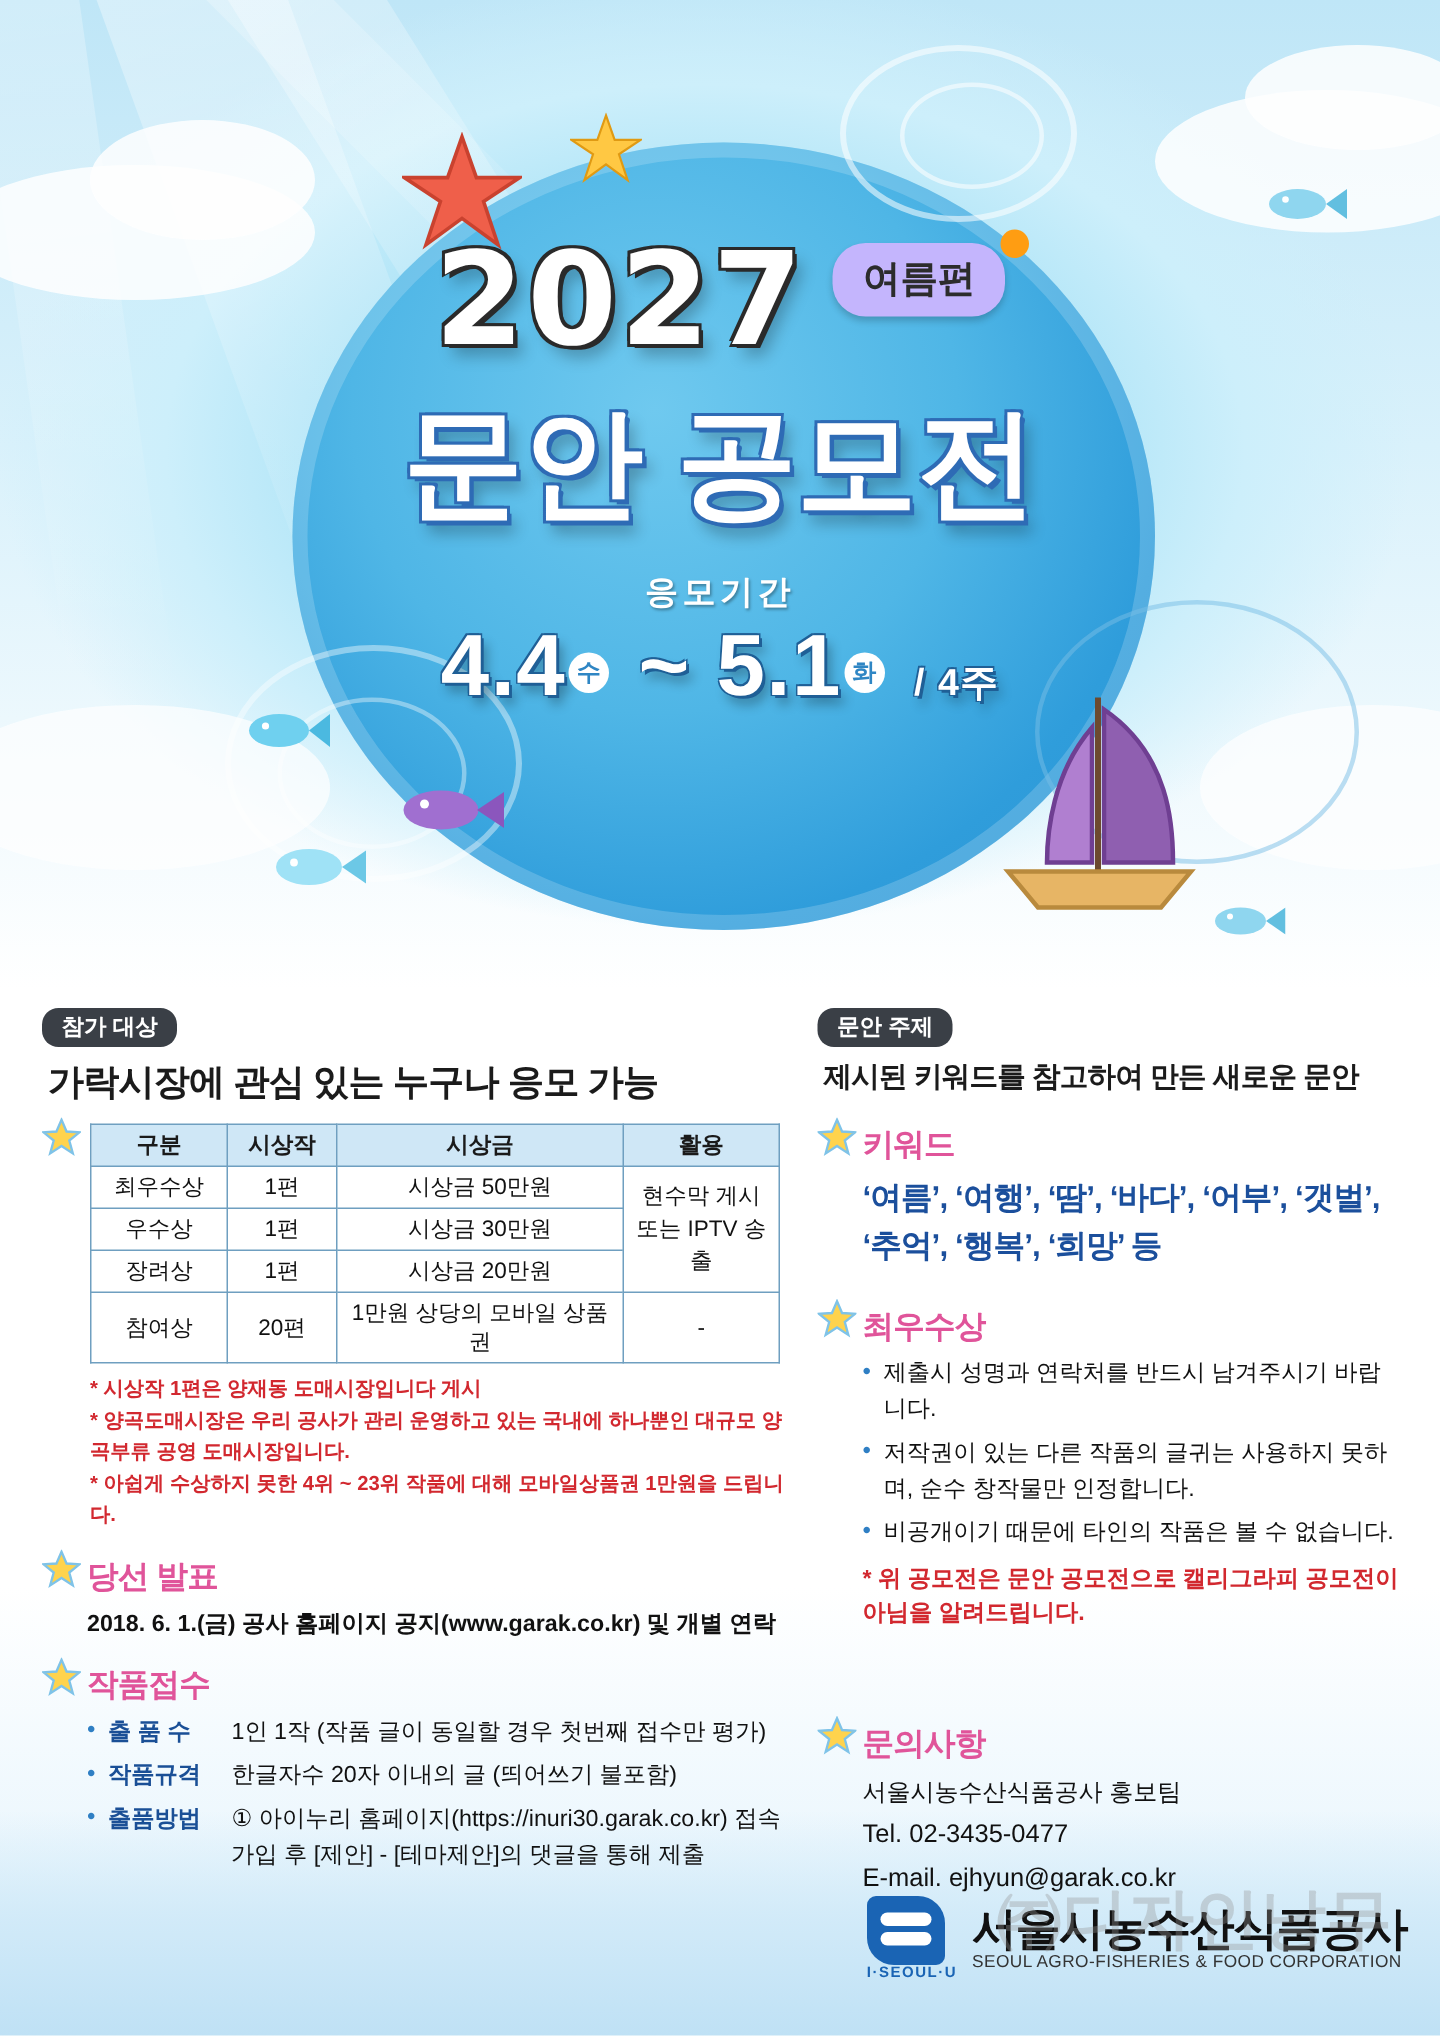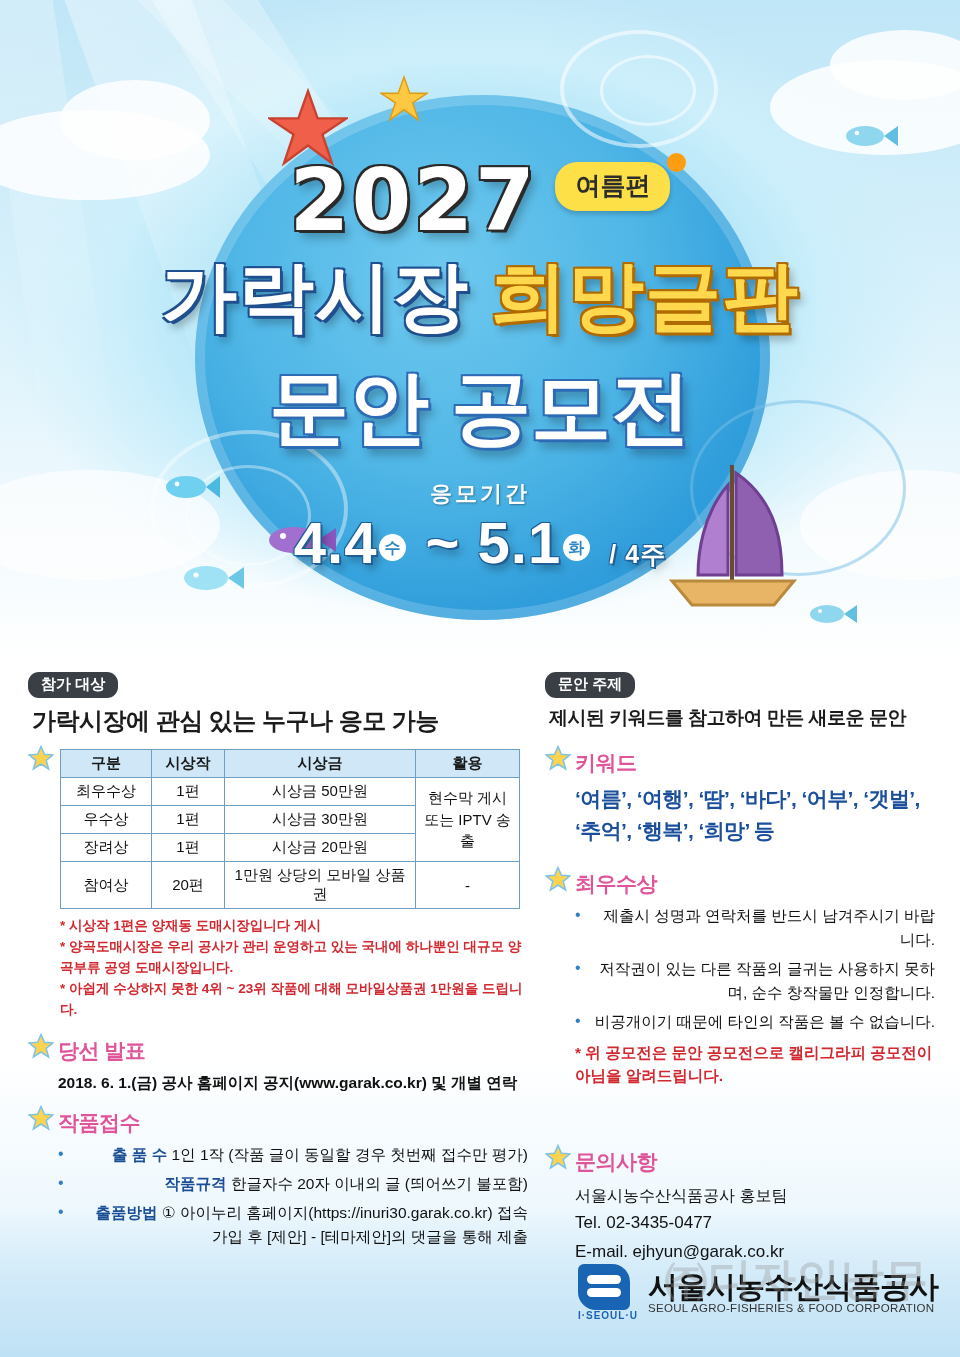--- a/index.html
+++ b/index.html
@@ -19,21 +19,21 @@
   .cloud{position:absolute;background:#fff;border-radius:50%;opacity:.85;filter:blur(0.5px);}
   .bigcircle{position:absolute;left:195px;top:95px;width:575px;height:525px;border-radius:50%;
      background:radial-gradient(circle at 42% 34%,#6fc9ef 0%,#4fb6e6 42%,#2f9ddb 72%,#2b93d3 100%);
      box-shadow:0 0 0 10px rgba(255,255,255,.18) inset;}
   .wave{position:absolute;border:3px solid rgba(255,255,255,.55);border-radius:50%;}
   
   .title-wrap{position:absolute;left:0;top:150px;width:960px;text-align:center;z-index:6;}
   .y2018{font-size:86px;font-weight:bold;color:#ffffff;letter-spacing:2px;
      text-shadow:3px 3px 0 #2a2a2a, -2px -2px 0 #2a2a2a, 2px -2px 0 #2a2a2a, -2px 2px 0 #2a2a2a, 6px 8px 10px rgba(0,0,0,.25);
      display:inline-block;vertical-align:middle;font-family:"DejaVu Sans",sans-serif;}
-  .badge{display:inline-block;vertical-align:middle;margin-left:14px;background:#fde047;color:#2c2c2c;
+  .badge{display:inline-block;vertical-align:middle;margin-left:14px;background:#c4b5fd;color:#2c2c2c;
      border-radius:22px;padding:7px 20px 9px;font-size:25px;font-weight:bold;position:relative;top:-14px;
      box-shadow:0 3px 5px rgba(0,0,0,.2);}
   .badge .dot{position:absolute;right:-16px;top:-9px;width:19px;height:19px;border-radius:50%;background:#ff9d12;}
   .line2{margin-top:-4px;font-size:76px;font-weight:bold;letter-spacing:1px;}
   .line2 .a{color:#ffffff;text-shadow:3px 3px 0 #1f4f8f,-2px -2px 0 #1f4f8f,2px -2px 0 #1f4f8f,-2px 2px 0 #1f4f8f,5px 7px 9px rgba(0,0,0,.3);}
   .line2 .b{color:#ffd84d;text-shadow:3px 3px 0 #b06a00,-2px -2px 0 #b06a00,2px -2px 0 #b06a00,-2px 2px 0 #b06a00,5px 7px 9px rgba(0,0,0,.3);}
   .line3{margin-top:6px;font-size:80px;font-weight:bold;color:#ffffff;
      text-shadow:3px 3px 0 #2e6bb5,-2px -2px 0 #2e6bb5,2px -2px 0 #2e6bb5,-2px 2px 0 #2e6bb5,5px 8px 10px rgba(0,0,0,.3);}
   .period-label{margin-top:16px;font-size:22px;color:#ffffff;font-weight:bold;letter-spacing:3px;
      text-shadow:1px 1px 2px rgba(0,0,0,.35);}
@@ -53,21 +53,21 @@
   .sec{margin-top:14px;position:relative;padding-left:30px;}
   .sec h3{margin:0 0 6px 0;font-size:21px;color:#1f5fa8;font-weight:bold;letter-spacing:-.5px;}
   .sec h3.pink{color:#e0549a;}
   .star{position:absolute;left:0;top:-4px;width:26px;height:26px;}
   table{border-collapse:collapse;width:460px;font-size:15px;margin-left:2px;}
   th{background:#cfe7f6;border:1px solid #6f9fc0;padding:4px 0;font-weight:bold;color:#1a1a1a;}
   td{border:1px solid #6f9fc0;padding:4px 6px;text-align:center;color:#111;}
   .notes{margin:7px 0 0 2px;font-size:13.5px;color:#d2282f;line-height:1.55;font-weight:bold;}
   .txt{font-size:16px;color:#111;line-height:1.6;}
   ul.bul{list-style:none;margin:4px 0 0 0;padding:0;}
-  ul.bul li{font-size:15.5px;color:#111;line-height:1.55;margin-bottom:5px;padding-left:14px;position:relative;text-align:right;}
+  ul.bul li{font-size:15.5px;color:#111;line-height:1.55;margin-bottom:5px;padding-left:14px;position:relative;}
   ul.bul li:before{content:"•";position:absolute;left:0;top:-1px;color:#2f7fc4;font-size:16px;}
   .kw{font-size:21px;font-weight:bold;color:#1b4f9c;line-height:1.5;letter-spacing:-.6px;}
   .warn{color:#d2282f;font-weight:bold;}
   .contact{font-size:17px;color:#111;line-height:1.7;}
   .label-w{display:inline-block;min-width:78px;font-weight:bold;color:#1a4f96;}
   
   .footer{position:absolute;left:0;bottom:0;width:960px;height:150px;
      background:linear-gradient(180deg,rgba(214,237,250,0) 0%,#cfe9f8 55%,#bfe1f5 100%);z-index:5;}
   .logo{position:absolute;right:22px;bottom:36px;display:flex;align-items:center;gap:10px;z-index:8;}
   .logo .mark{width:52px;height:46px;background:#1a64b4;border-radius:6px 18px 6px 18px;position:relative;}
@@ -141,24 +141,20 @@
       <circle cx="15" cy="11" r="2" fill="#fff"></circle>
   </svg>
 </div>
 
 <div class="title-wrap">
   <span class="y2018">2027</span>
   <span class="badge">
     <span>여름편</span>
     <span class="dot"></span>
   </span>
-  <div class="line2">
-    <span class="a">가락시장</span>
-    <span class="b">희망글판</span>
-  </div>
   <div class="line3">문안 공모전</div>
   <div class="period-label">응모기간</div>
   <div class="period">
     <span>4.4</span><span class="sup">수</span>
     <span>~</span>
     <span>5.1</span><span class="sup">화</span>
     <span class="small">/ 4주</span>
   </div>
 </div>
 

